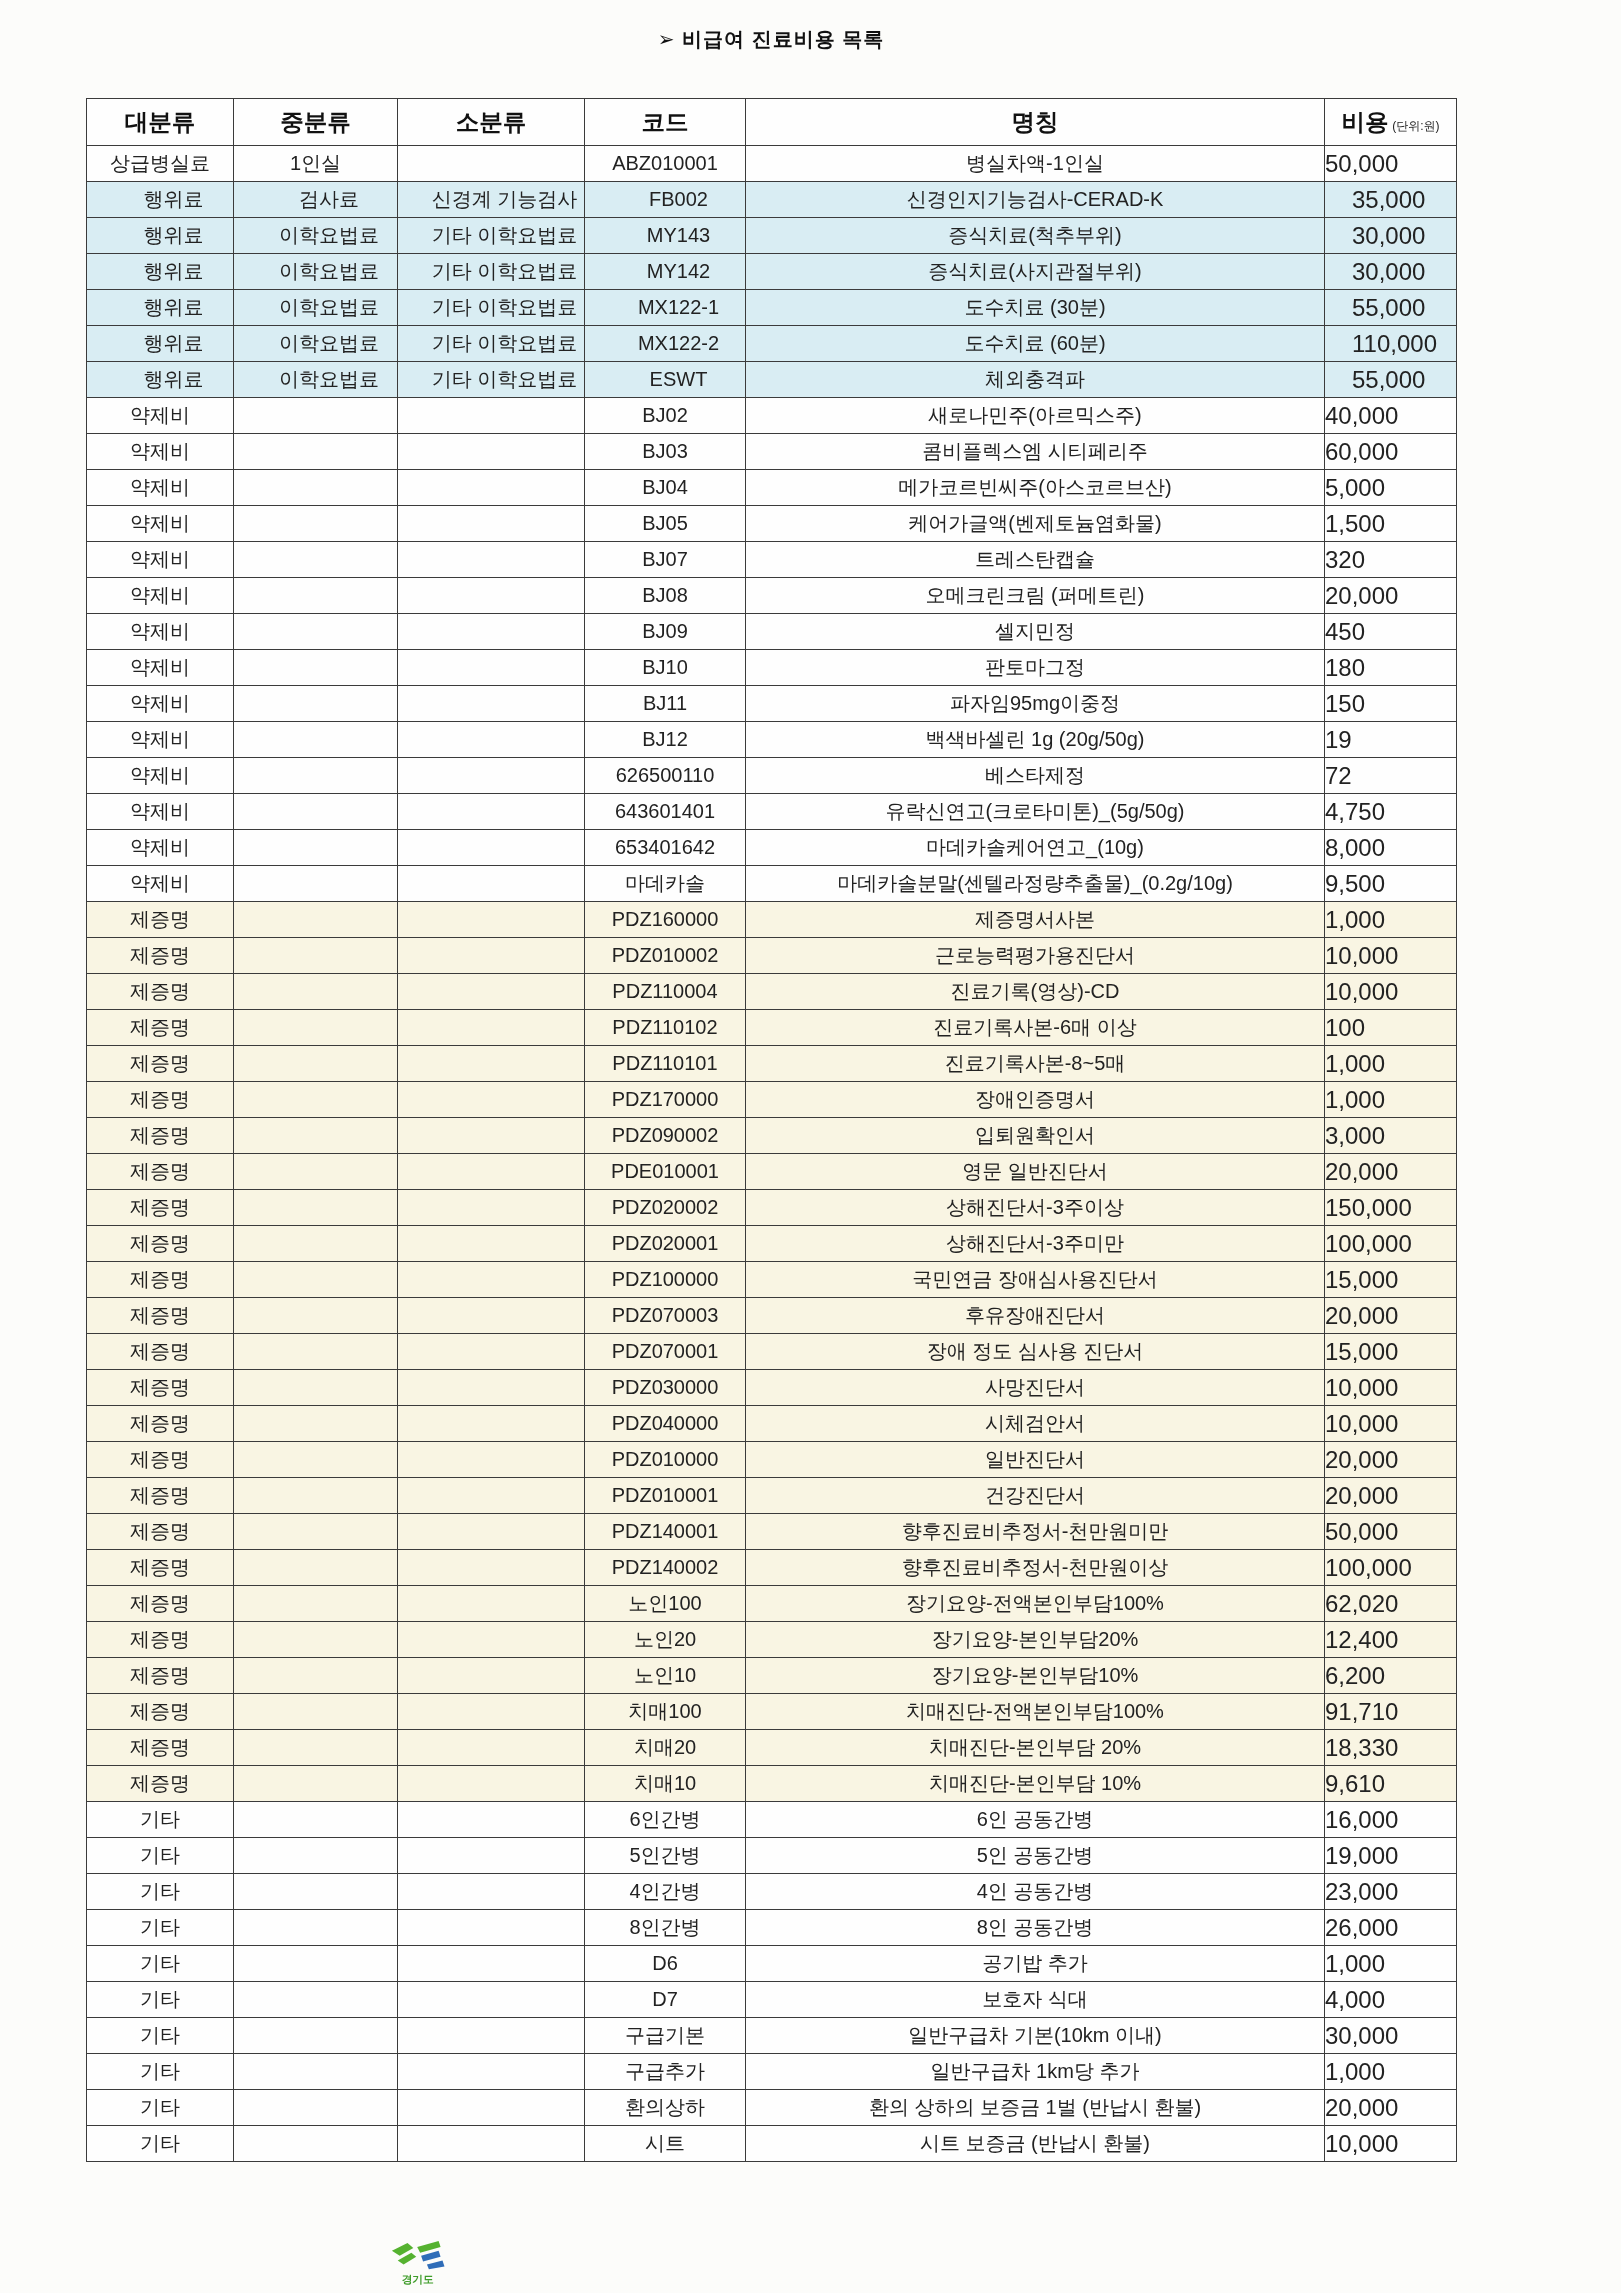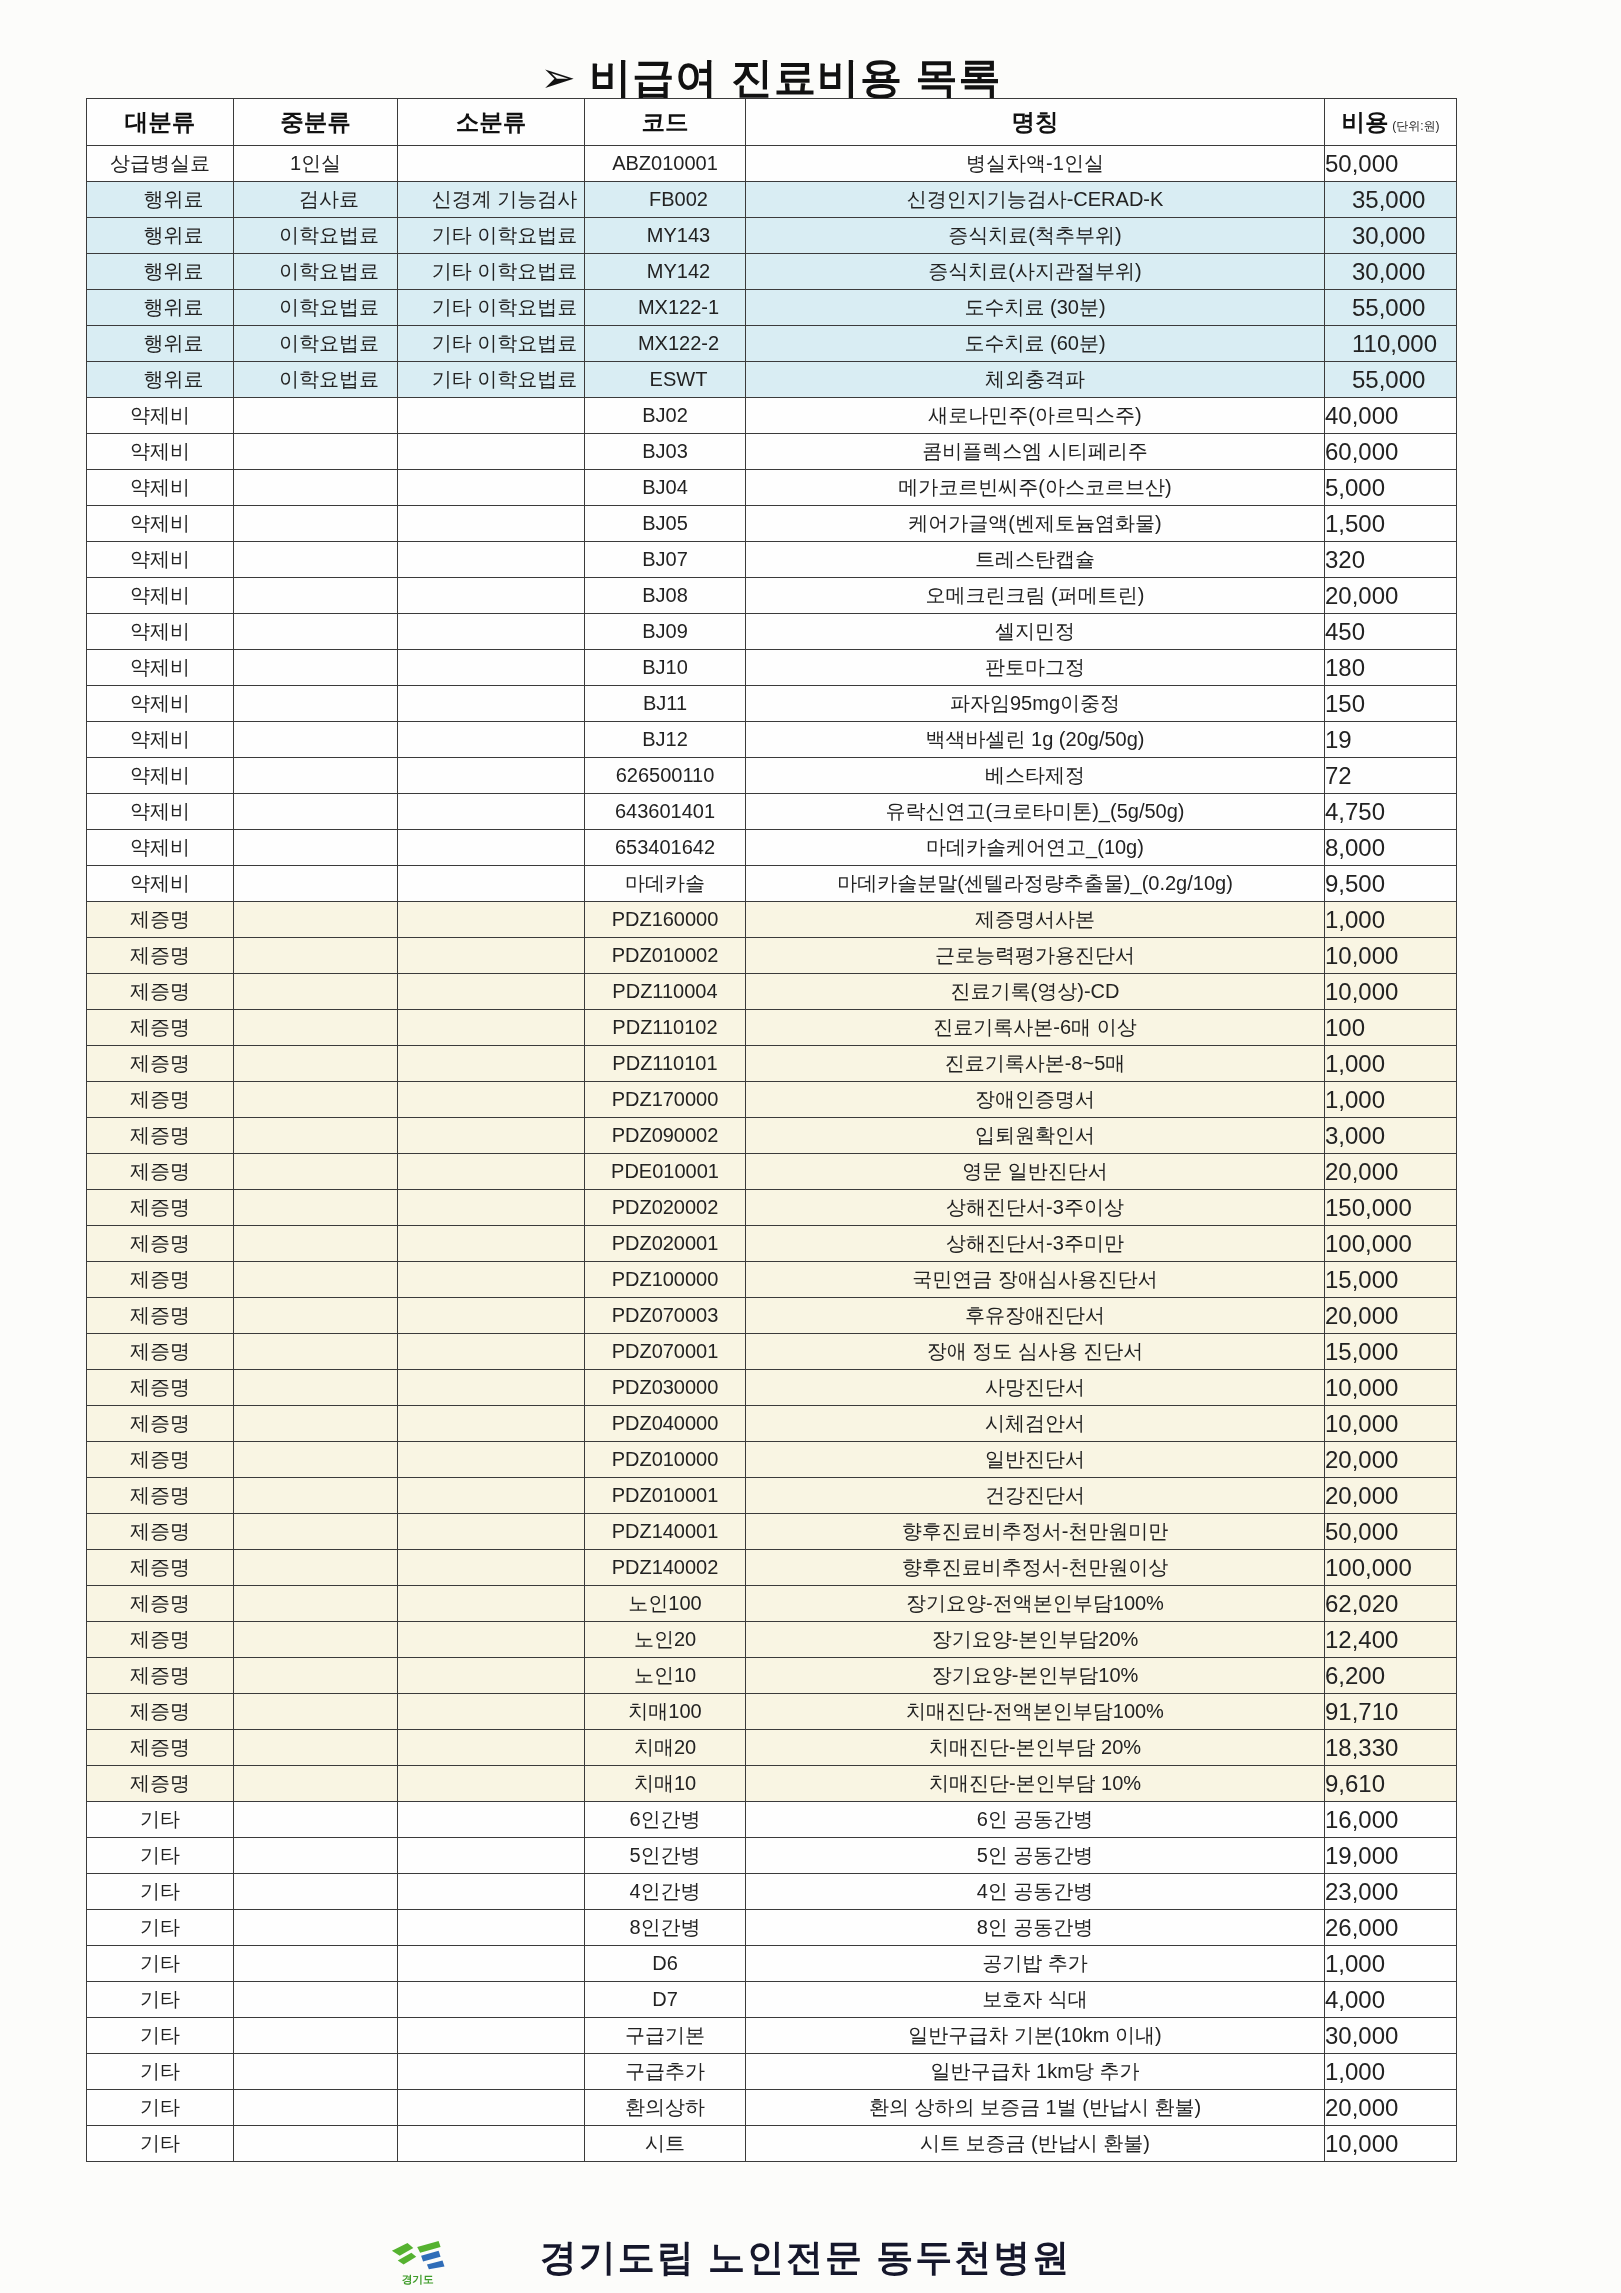--- a/index.html
+++ b/index.html
@@ -5,22 +5,22 @@
   html,body{margin:0;padding:0;}
   body{
     width:1621px;height:2294px;
     background:#fcfcfa;
     font-family:"Liberation Sans","DejaVu Sans",sans-serif;
     color:#1c1c1c;
     position:relative;
   }
   .page-title{
     position:absolute;top:25.5px;left:86px;width:1370px;
-    text-align:center;font-size:42px;font-weight:bold;
-    letter-spacing:1px;color:#111;margin-top:24px;
+    text-align:center;font-size:20px;font-weight:bold;
+    letter-spacing:1px;color:#111;
   }
   table.fee-table{
     position:absolute;top:98px;left:86px;width:1370px;
     border-collapse:collapse;table-layout:fixed;
     background:#14532d;
   }
   .fee-table th,.fee-table td{
     border:1.6px solid #3b3b3b;
     padding:0;overflow:hidden;white-space:nowrap;
   }
@@ -531,15 +531,14 @@
   <svg class="gyeonggi-logo" viewBox="0 0 76 50">
     <g id="logo-strokes">
       <path d="M4 12 L20 4 L26 9 L12 17 Z" fill="#55b230"></path>
       <path d="M10 22 L24 14 L29 18 L16 26 Z" fill="#55b230"></path>
       <path d="M30 8 L52 2 L54 8 L33 14 Z" fill="#55b230"></path>
       <path d="M34 17 L52 12 L54 18 L36 23 Z" fill="#2f6db8"></path>
       <path d="M40 26 L56 22 L58 28 L42 31 Z" fill="#2f6db8"></path>
     </g>
     <text x="14" y="45" font-size="11" font-weight="bold" fill="#3f9c2a" font-family="Liberation Sans, sans-serif">경기도</text>
   </svg>
-  <div class="hospital-name">경기도립 노인전문 동두천병원</div>
 </div>
 
 
 </body></html>

